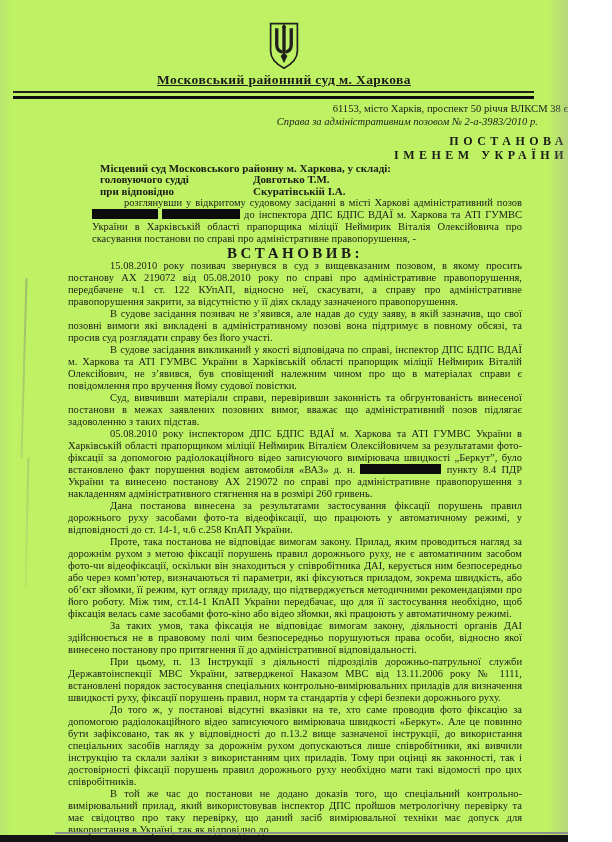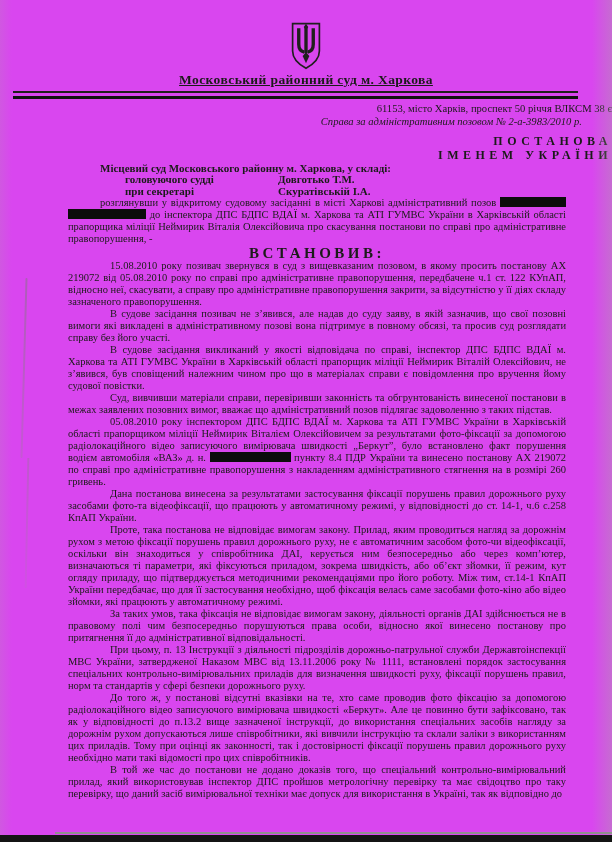--- a/index.html
+++ b/index.html
@@ -1,40 +1,40 @@
 <!DOCTYPE html>
 <html lang="uk"><head>
 <meta charset="utf-8">
 <style>
   html,body{margin:0;padding:0;background:#ffffff;}
   .page{
-    width:612px;height:842px;position:relative;overflow:hidden;
-    background:#d946ef;
+    width:568px;height:842px;position:relative;overflow:hidden;
+    background:#bef264;
     font-family:"Liberation Serif","DejaVu Serif",serif;
     color:#1b1b19;
   }
   .emblem{width:34px;height:48px;margin:22px auto 0;display:block;text-align:center;}
   .court-name{
     text-align:center;font-weight:bold;font-size:13.5px;letter-spacing:.4px;
     text-decoration:underline;margin-top:2px;
   }
   .double-rule{
     margin:3px 34px 0 13px;height:3px;
     border-top:2px solid #1f1f1d;border-bottom:3px solid #101010;
   }
   .address{text-align:right;font-size:10.6px;margin-top:4px;}
   .case-ref{text-align:right;padding-right:30px;font-style:italic;font-size:10.6px;margin-top:2px;}
   .title{ text-align:right;margin-top:8px;font-weight:bold;font-size:12px;line-height:13.5px;letter-spacing:4.5px;}
   .meta-row{display:flex;justify-content:space-between;margin:6px 58px 0 100px;font-size:10.8px;}
   .comp{margin:1px 46px 0 100px;font-size:11px;line-height:11.4px;font-weight:bold;}
-  .comp-row{display:flex;margin-left:25px;}
+  .comp-row{display:flex;}
   .comp-role{width:153px;}
   .content{margin:0 46px 0 68px;font-size:10.5px;line-height:12px;}
   .para{margin:0;text-align:justify;text-indent:42px;}
-  .para.preamble{text-indent:32px;}
+  .para.preamble{text-indent:32px;margin-left:24px;}
   .found-heading{
     text-align:center;font-weight:bold;font-size:15px;letter-spacing:3.5px;
     margin:2px 0 1px 0;
   }
   .redacted{display:inline-block;height:10px;background:#0c0c0c;vertical-align:-1px;}
   .bottom-thin-line{position:absolute;left:55px;right:0;bottom:8px;height:2px;background:#90908e;}
   .bottom-bar{position:absolute;left:0;right:0;bottom:0;height:7px;background:#141414;}
   .right-edge{position:absolute;top:0;right:0;width:20px;height:842px;
     background:linear-gradient(to right, rgba(170,170,164,0), rgba(168,168,162,.38));}
   .left-edge{position:absolute;top:0;left:0;width:12px;height:842px;
@@ -75,21 +75,21 @@
   </div>
 
 
   <div class="comp">
     <div>Місцевий суд Московського районну м. Харкова, у складі:</div>
     <div class="comp-row">
       <span class="comp-role">головуючого судді</span>
       <span>Довготько Т.М.</span>
     </div>
     <div class="comp-row">
-      <span class="comp-role">при секретарі</span>
+      <span class="comp-role">при відповідно</span>
       <span>Скуратівській І.А.</span>
     </div>
   </div>
 
   <div class="content">
     <div id="preamble">
         <p class="para preamble">розглянувши у відкритому судовому засіданні в місті Харкові адміністративний позов <span class="redacted" style="width: 66px;"></span> <span class="redacted" style="width: 78px;"></span> до  інспектора ДПС БДПС ВДАЇ м. Харкова та АТІ ГУМВС України в Харківській області прапорщика міліції Неймирик Віталія Олексійовича  про скасування постанови по справі про адміністративне правопорушення, -</p>
       </div>
     <div class="found-heading">ВСТАНОВИВ:</div>
     <div id="paras">

